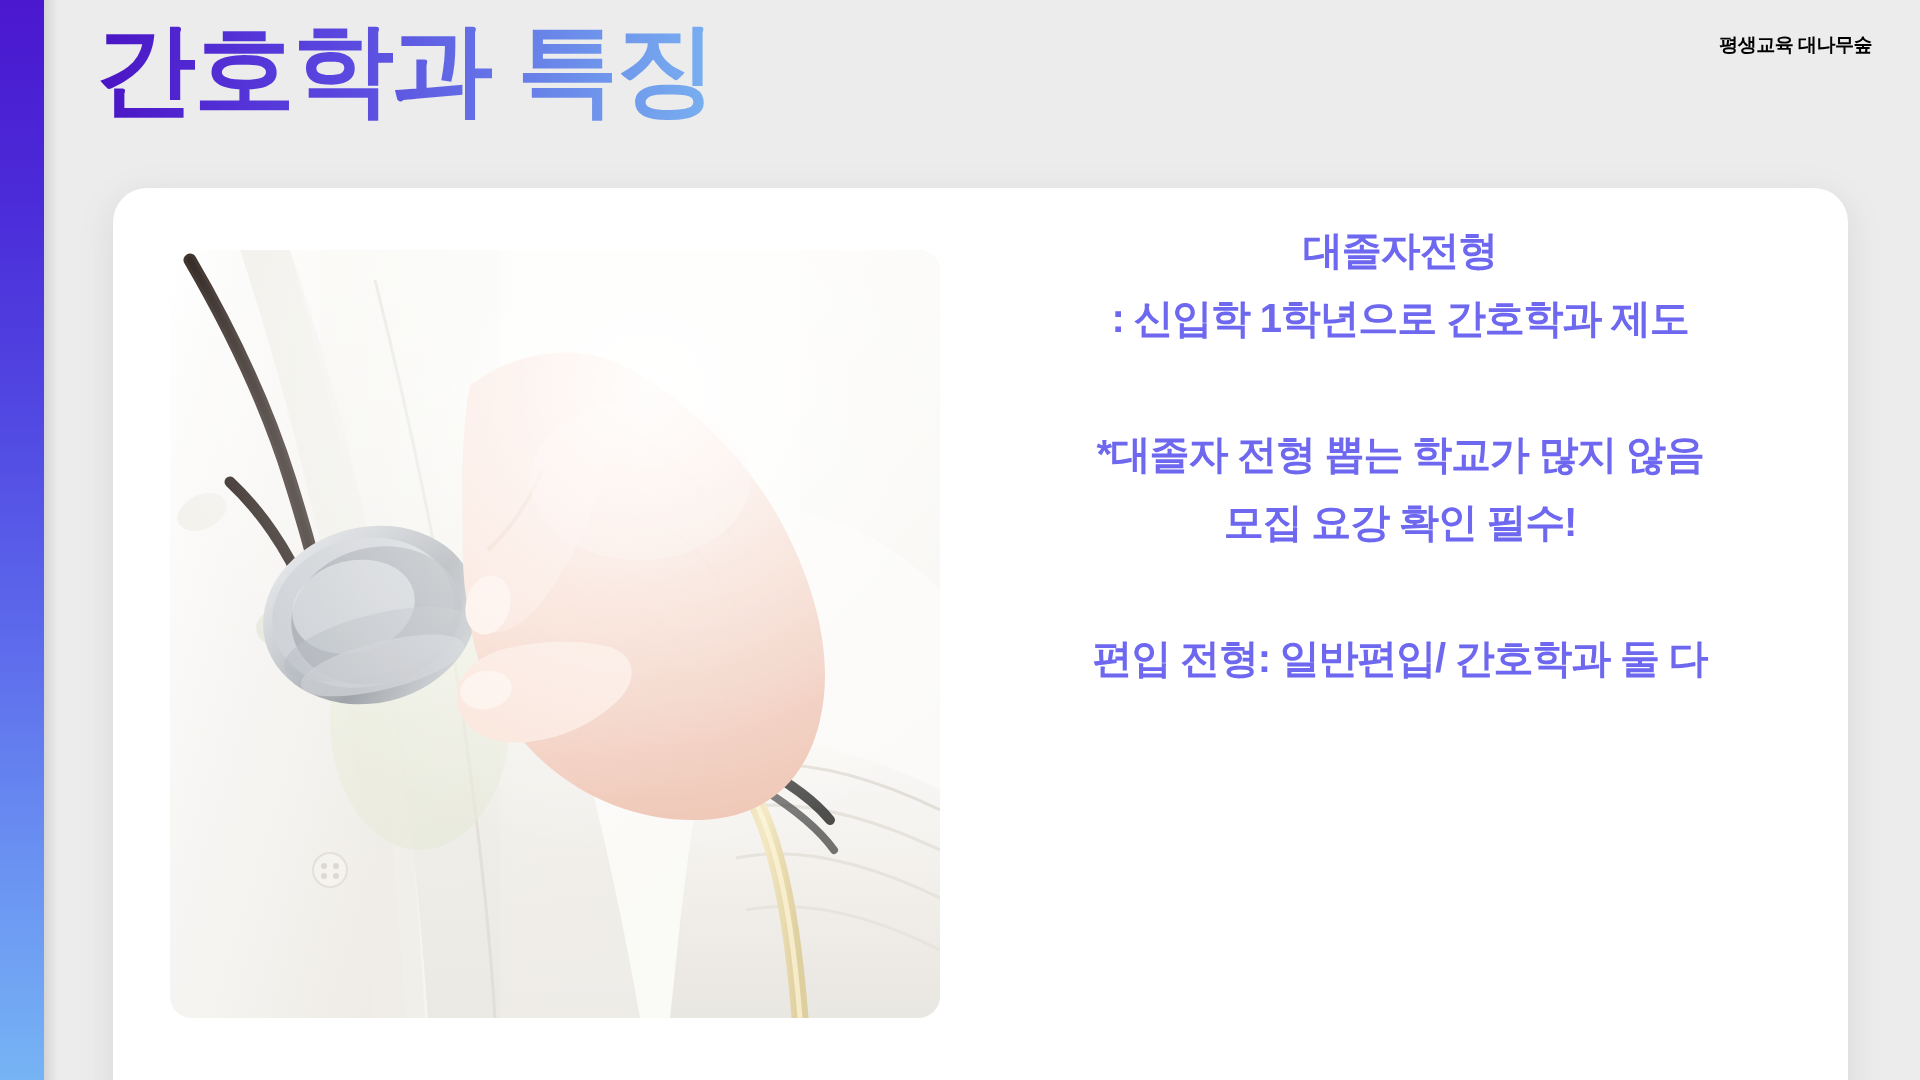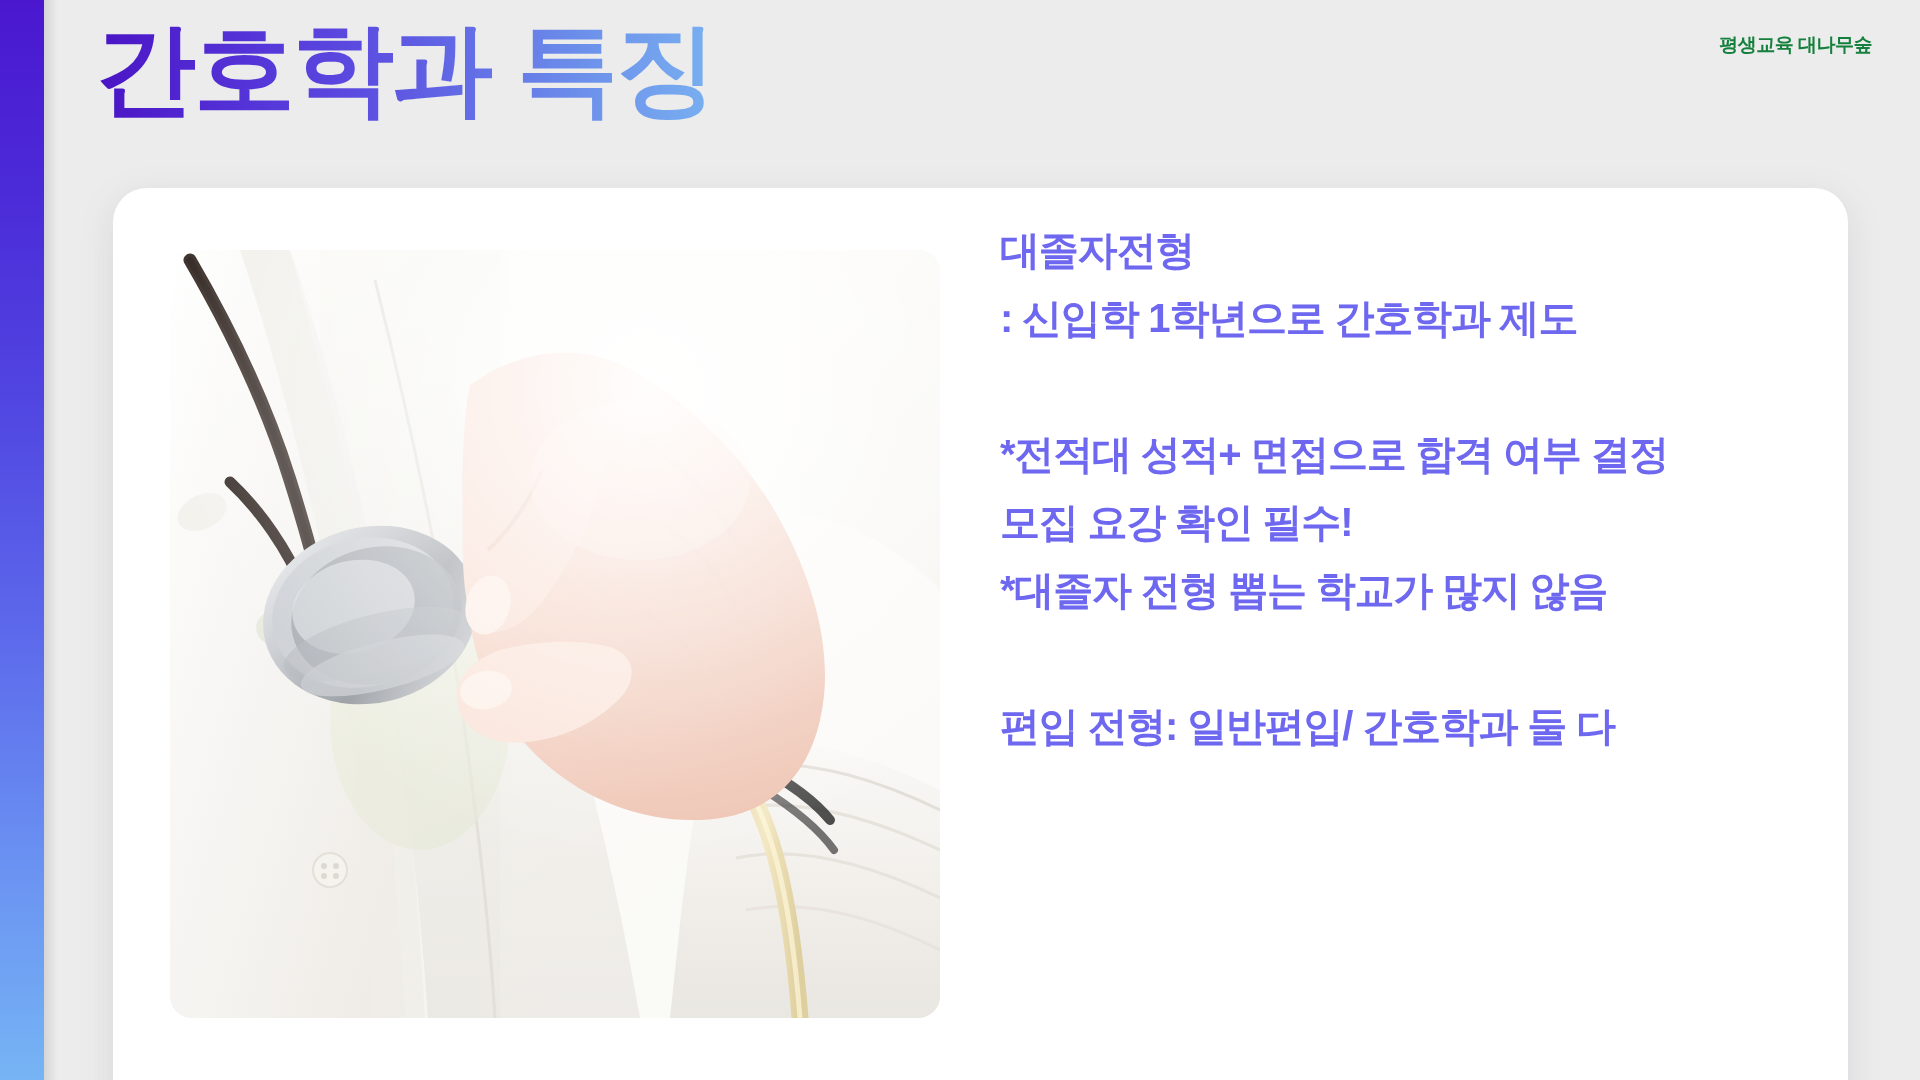--- a/index.html
+++ b/index.html
@@ -58,21 +58,21 @@
     color:transparent;
     -webkit-text-fill-color:transparent;
   }
 
   .brand-logo {
     position:absolute;
     right:48px; top:32px;
     font-size:19px;
     font-weight:700;
     letter-spacing:-0.5px;
-    color:#15803d;
+    color:#000000;
     white-space:nowrap;
   }
 
   
   .content-card {
     position:absolute;
     left:113px; top:188px;
     width:1735px; height:1010px;
     background:#FFFFFF;
     border-radius:34px;
@@ -95,21 +95,21 @@
     position:absolute;
     left:887px; top:28px;
     width:800px;
     color:#6E67EF;
     font-size:40px;
     font-weight:700;
     letter-spacing:-1.2px;
     line-height:68px;
     white-space:nowrap;
   }
-  .body-copy .ln { display:block; height:68px; }
+  .body-copy .ln { display:block; height:68px;text-align:center; }
   .body-copy .ln.blank { height:68px; }
 </style>
 </head>
 <body>
 
 <div id="slide">
 
   <div class="side-rail"></div>
   <div class="rail-shadow"></div>
 
@@ -239,22 +239,21 @@
 
         <rect width="770" height="768" fill="url(#glow)"></rect>
         <rect width="770" height="768" fill="#FFFFFF" opacity="0.08"></rect>
       </svg>
     </div>
 
     <div class="body-copy">
       <span class="ln">대졸자전형</span>
       <span class="ln">: 신입학 1학년으로 간호학과 제도</span>
       <span class="ln blank"></span>
-      <span class="ln">*전적대 성적+ 면접으로 합격 여부 결정</span>
+      <span class="ln">*대졸자 전형 뽑는 학교가 많지 않음</span>
       <span class="ln">모집 요강 확인 필수!</span>
-      <span class="ln">*대졸자 전형 뽑는 학교가 많지 않음</span>
       <span class="ln blank"></span>
       <span class="ln">편입 전형: 일반편입/ 간호학과 둘 다</span>
       <span class="ln blank"></span>
     </div>
 
   </div>
 </div>
 
 </body></html>

